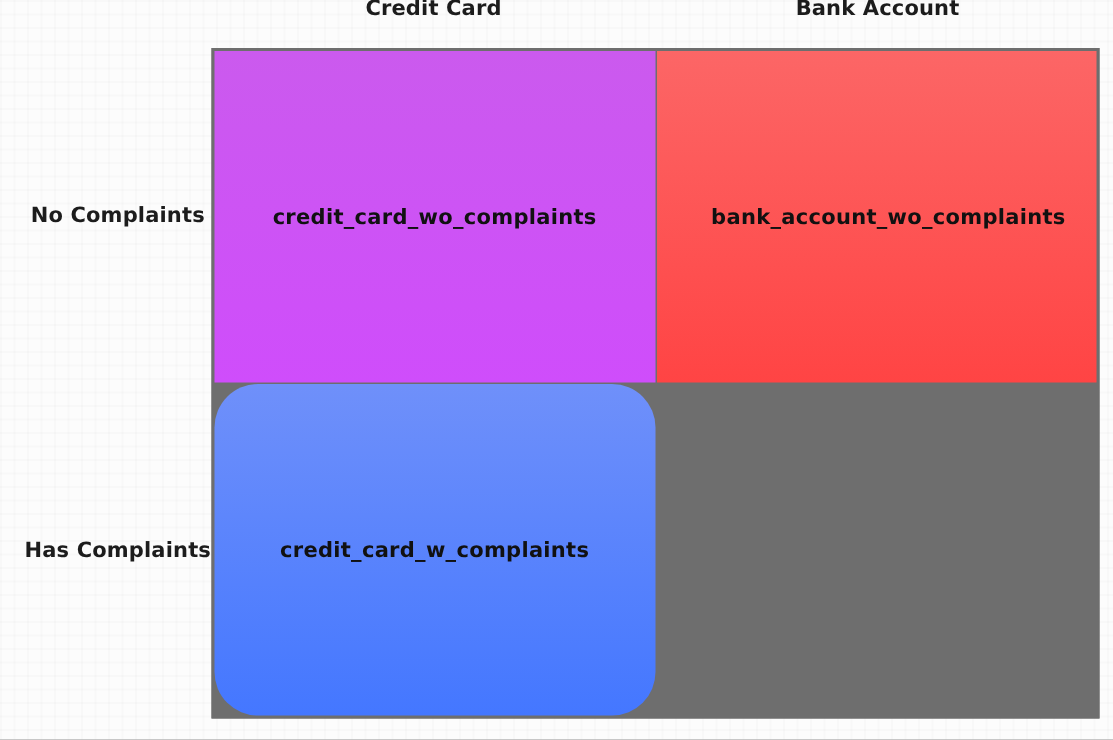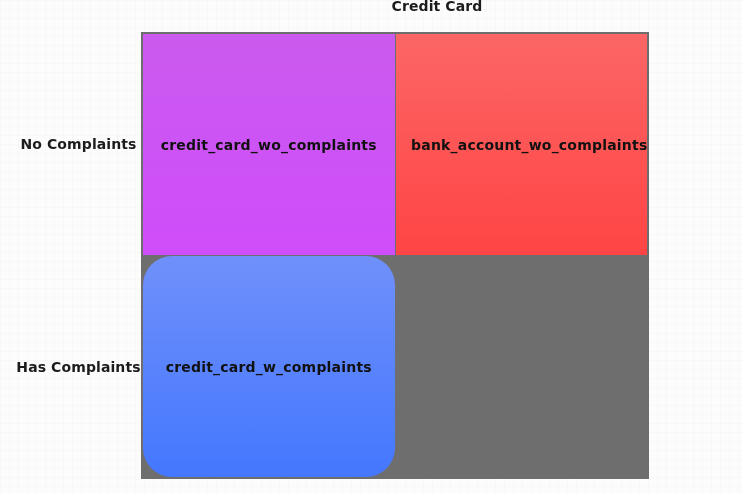--- a/index.html
+++ b/index.html
@@ -71,21 +71,21 @@
     letter-spacing: 0.1px;
     text-align: center;
     box-sizing: border-box;
   }
 
   
   .grid {
     position: absolute;
     left: 141px;
     top: 32px;
-    width: 508px;
+    width: 592px;
     height: 447px;
     display: grid;
     grid-template-columns: 1fr 1fr;
     grid-template-rows: 1fr 1fr;
     border: 2px solid #6e6e6e;
     box-sizing: border-box;
     background: #6e6e6e;
     gap: 1px;
   }
   .cell {
@@ -110,20 +110,21 @@
   .cell.q-bl { background: linear-gradient(to bottom, #6f90fa 0%, #4477ff 100%); }
   .cell.q-br { background: linear-gradient(to bottom, #68f79b 0%, #44fa88 100%); }
 </style>
 </head>
 <body>
 
 <div id="page" style="background-color: rgb(252, 252, 252);">
 
   <div class="col-headers">
     <div class="col-header">Credit Card</div>
+    <div class="col-header">Bank Account</div>
   </div>
 
   <div class="row-labels">
     <div class="row-label">No Complaints</div>
     <div class="row-label">Has Complaints</div>
   </div>
 
   <div class="grid" style="border-color: rgb(110, 110, 110); background: rgb(110, 110, 110);">
 
     <div class="cell q-tl" style="background: linear-gradient(rgb(203, 90, 238) 0%, rgb(207, 77, 251) 100%);">

